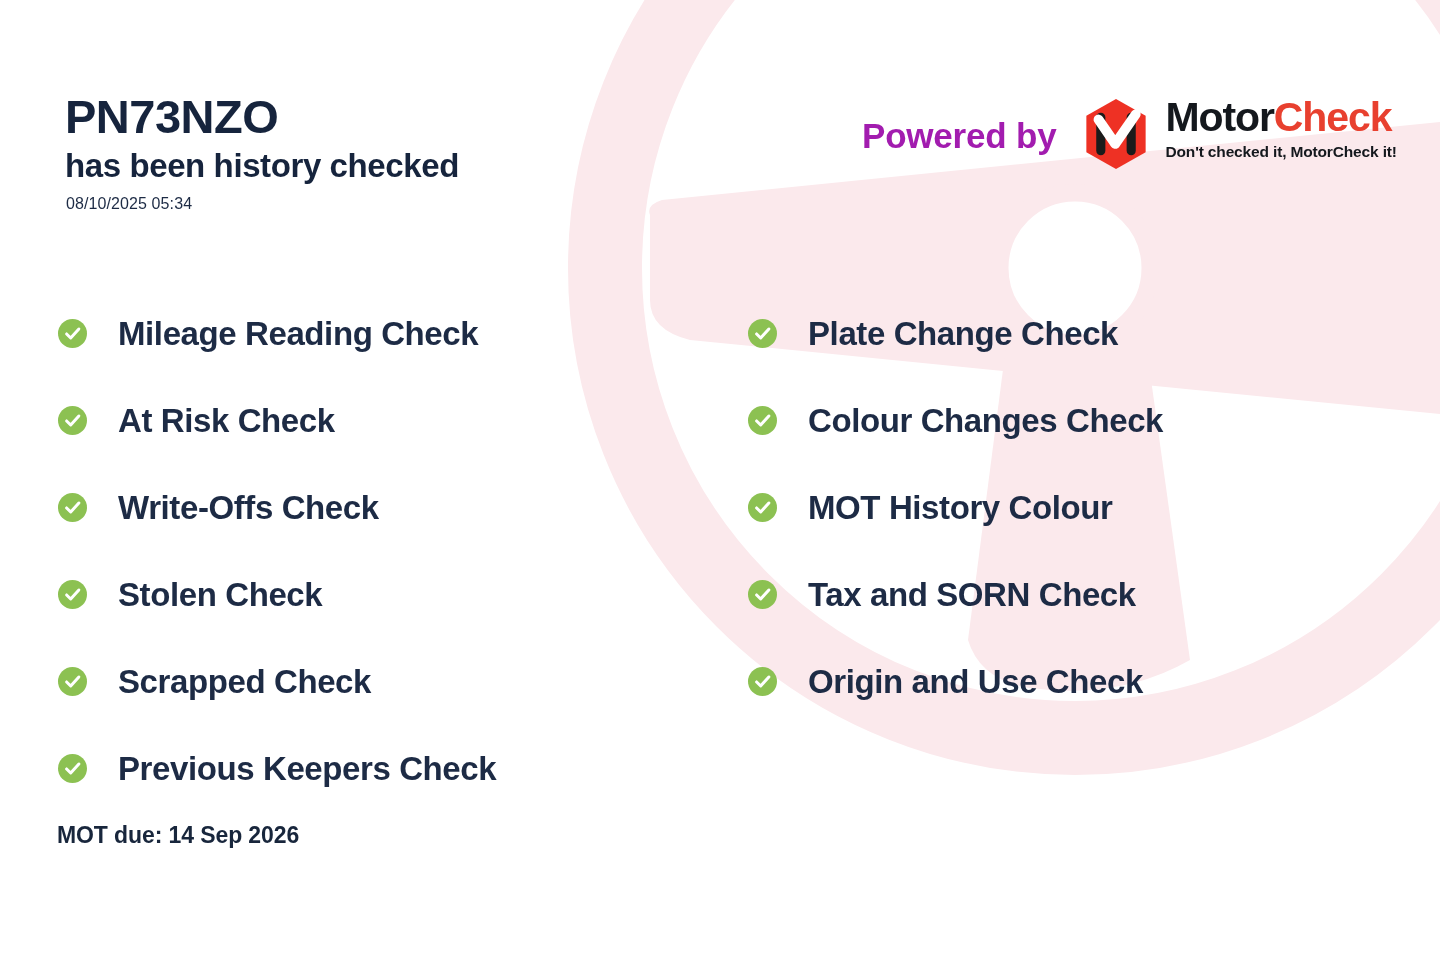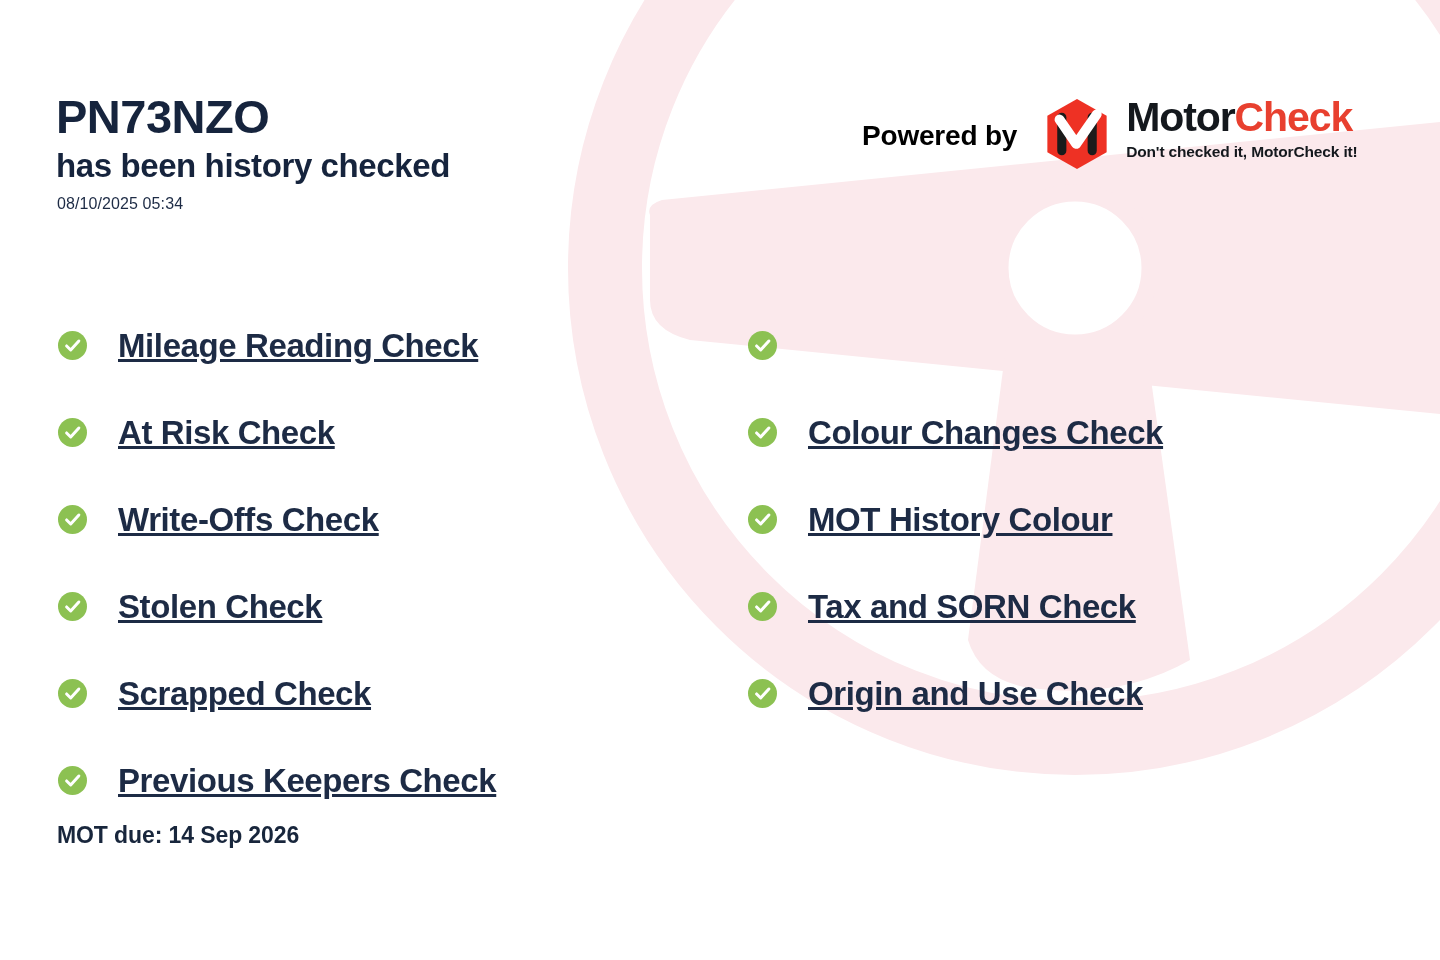--- a/index.html
+++ b/index.html
@@ -22,21 +22,21 @@
     position: absolute;
     left: 0; top: 0;
     width: 1440px; height: 960px;
     pointer-events: none;
     z-index: 0;
   }
 
   
   .header {
     position: absolute;
-    left: 56px;
+    left: 65px;
     top: 92px;
     z-index: 3;
   }
   .plate {
     font-size: 47px;
     font-weight: bold;
     letter-spacing: -0.5px;
     line-height: 1.08;
     color: #16243d;
     margin: 0;
@@ -63,23 +63,23 @@
   
   .powered {
     position: absolute;
     top: 100px;
     left: 862px;
     display: flex;
     align-items: center;
     z-index: 3;
   }
   .powered-label {
-    font-size: 28px;
-    font-weight: bold;
-    color: #000000;
+    font-size: 35px;
+    font-weight: bold;
+    color: #a21caf;
     letter-spacing: -0.2px;
     white-space: nowrap;
   }
   .logo {
     display: flex;
     margin-left: 22px;
   }
   .logo-mark {
     width: 76px;
     height: 76px;
@@ -111,22 +111,21 @@
   
   .checks {
     position: absolute;
     top: 290px;
     left: 0;
     width: 1440px;
     z-index: 3;
   }
   .col {
     position: absolute;
-    top: 12px;
-    text-decoration: underline;
+    top: 0;
   }
   .col-left  { left: 58px; }
   .col-right { left: 748px; }
 
   .check-row {
     display: flex;
     align-items: center;
     height: 87px;
   }
   .check-icon {
@@ -265,20 +264,21 @@
       <span class="check-label">Previous Keepers Check</span>
     </div>
   </div>
 
   <div class="col col-right">
     <div class="check-row">
       <svg class="check-icon" viewBox="0 0 32 32" xmlns="http://www.w3.org/2000/svg" aria-hidden="true">
           <circle cx="16" cy="16" r="16" fill="#8cc152"></circle>
           <path d="M9.5 16.5 L14 21 L23 11" fill="none" stroke="#ffffff" stroke-width="3.3" stroke-linecap="round" stroke-linejoin="round"></path>
         </svg>
+      <span class="check-label">Plate Change Check</span>
     </div>
     <div class="check-row">
       <svg class="check-icon" viewBox="0 0 32 32" xmlns="http://www.w3.org/2000/svg" aria-hidden="true">
           <circle cx="16" cy="16" r="16" fill="#8cc152"></circle>
           <path d="M9.5 16.5 L14 21 L23 11" fill="none" stroke="#ffffff" stroke-width="3.3" stroke-linecap="round" stroke-linejoin="round"></path>
         </svg>
       <span class="check-label">Colour Changes Check</span>
     </div>
     <div class="check-row">
       <svg class="check-icon" viewBox="0 0 32 32" xmlns="http://www.w3.org/2000/svg" aria-hidden="true">

